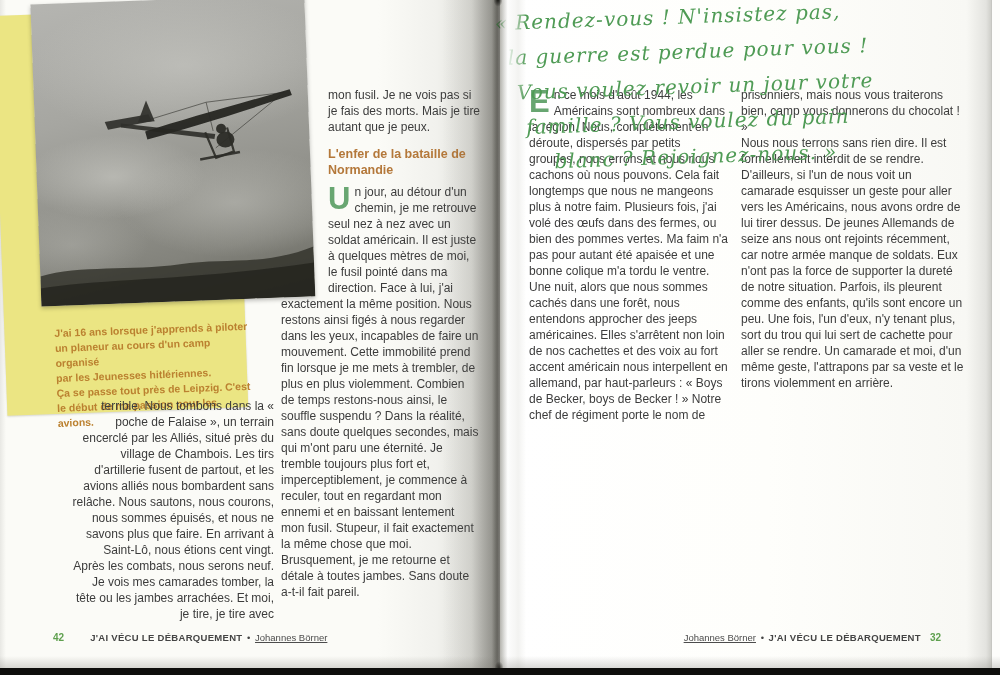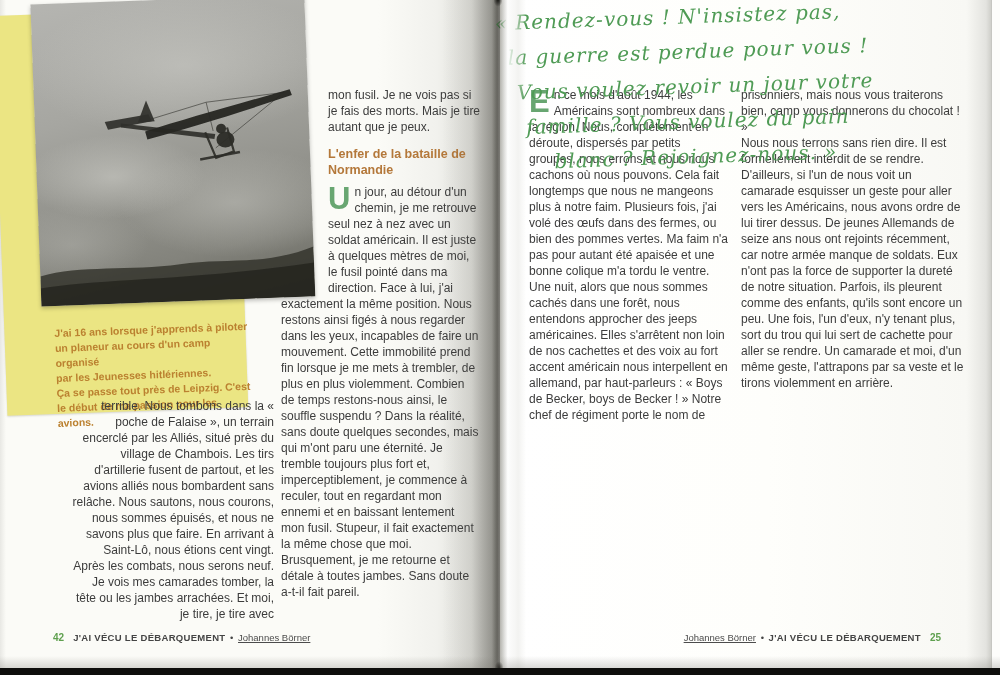--- a/index.html
+++ b/index.html
@@ -73,21 +73,21 @@
   .hw-5{margin-left:55px;}
 
   
   .footer{position:absolute;top:632px;font-size:9.5px;color:#4c4c4c;white-space:nowrap;}
   .footer-left{left:53px;}
   .footer-right{right:50px;text-align:right;}
   .page-num{font-weight:bold;color:#5fa04f;font-size:10px;}
   .book-title{font-weight:bold;letter-spacing:0.3px;color:#444;}
   .footer-sep{color:#444;padding:0 2px;}
   .author{color:#4c4c4c;text-decoration:underline;}
-  .footer-left .page-num{margin-right:9px;}
+  .footer-left .page-num{margin-right:26px;}
   .footer-right .page-num{margin-left:9px;}
 </style>
 </head>
 <body>
 
 <div class="abs page-left">
 
   <div class="tilt">
     <div class="yellow-box">
       <div class="caption">
@@ -163,21 +163,21 @@
     <div class="hw-line hw-1">« Rendez-vous ! N'insistez pas,</div>
     <div class="hw-line hw-2">la guerre est perdue pour vous !</div>
     <div class="hw-line hw-3">Vous voulez revoir un jour votre</div>
     <div class="hw-line hw-4">famille ? Vous voulez du pain</div>
     <div class="hw-line hw-5">blanc ? Rejoignez-nous. »</div>
   </div>
 
   <div class="footer footer-right">
     <span class="author">Johannes Börner</span>
     <span class="footer-sep">•</span>
-    <span class="book-title">J'AI VÉCU LE DÉBARQUEMENT</span><span class="page-num">25</span>
+    <span class="book-title">J'AI VÉCU LE DÉBARQUEMENT</span><span class="page-num">32</span>
   </div>
 </div>
 
 <div class="abs gutter-shade"></div>
 <div class="abs gutter-highlight"></div>
 <div class="abs gutter-notch-top"></div>
 <div class="abs gutter-notch-bottom"></div>
 <div class="abs paper-edge-right"></div>
 <div class="abs bottom-shadow"></div>
 <div class="abs bottom-strip"></div>

